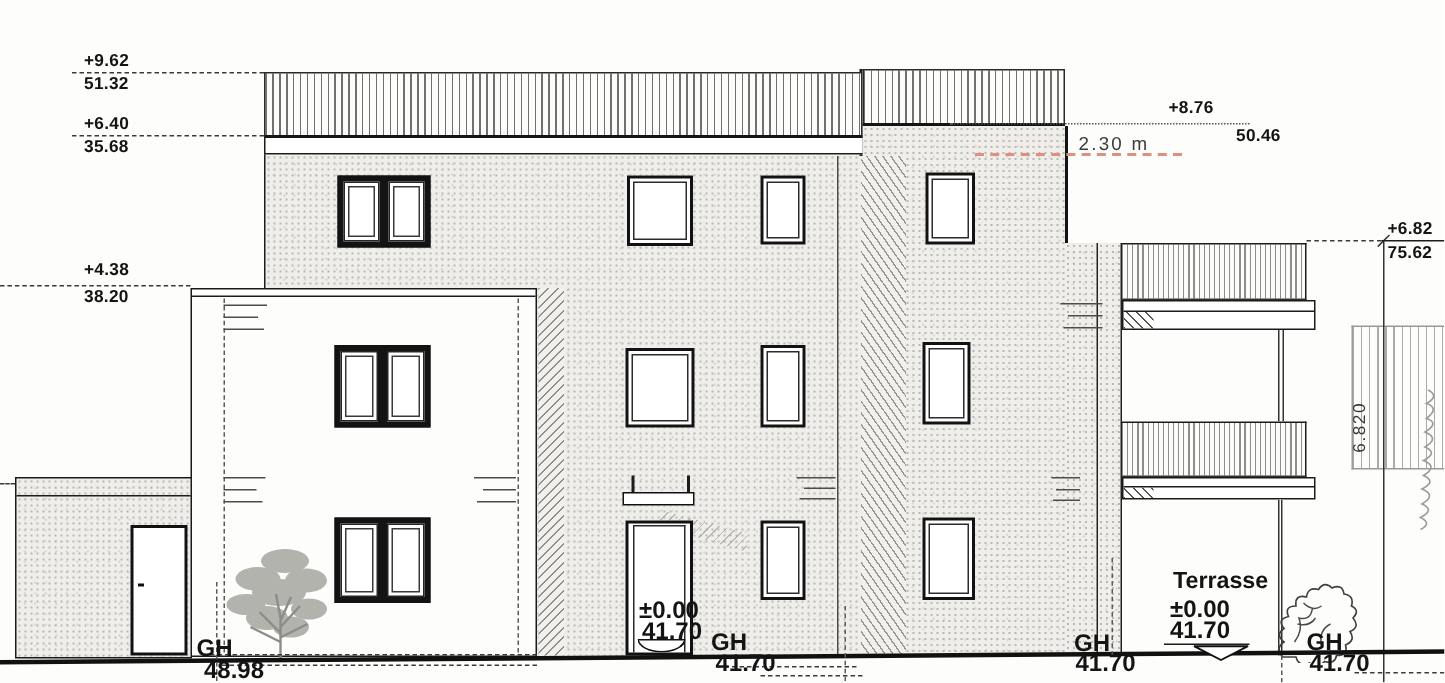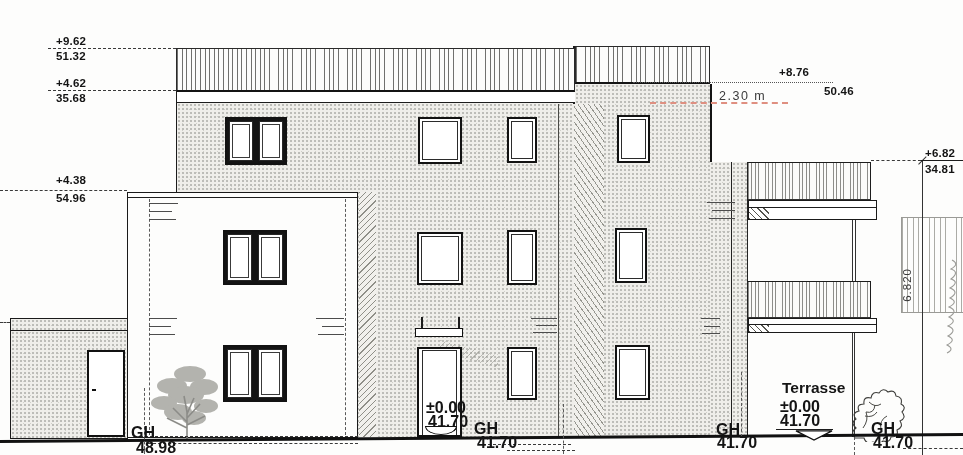--- a/index.html
+++ b/index.html
@@ -161,39 +161,39 @@
   <div class="dash-h" style="left:903px;top:448px;width:60px;"></div>
   <div class="dash-v" style="left:144px;top:388px;height:66px;"></div>
   <div class="dash-v" style="left:563px;top:404px;height:50px;"></div>
   <div class="dash-v" style="left:741px;top:372px;height:65px;"></div>
   <div class="dash-v" style="left:854px;top:437px;height:18px;"></div>
 
   <div class="lvl" style="left:56px;top:35px;">+9.62</div>
   <div class="dash-h" style="left:48px;top:47.5px;width:128px;"></div>
   <div class="lvl" style="left:56px;top:50px;">51.32</div>
 
-  <div class="lvl" style="left:56px;top:77px;">+4.62</div>
+  <div class="lvl" style="left:56px;top:77px;">+6.40</div>
   <div class="dash-h" style="left:48px;top:89.5px;width:128px;"></div>
   <div class="lvl" style="left:56px;top:92px;">35.68</div>
 
   <div class="lvl" style="left:56px;top:174px;">+4.38</div>
   <div class="dash-h" style="left:0px;top:189.5px;width:127px;"></div>
-  <div class="lvl" style="left:56px;top:192px;">54.96</div>
+  <div class="lvl" style="left:56px;top:192px;">38.20</div>
 
   <div class="abs" style="left:633px;top:81.5px;width:200px;border-top:1.2px dotted #555;"></div>
   <div class="lvl" style="left:779px;top:66px;">+8.76</div>
   <div class="lvl" style="left:824px;top:85px;">50.46</div>
 
   <div class="abs" style="left:719px;top:89px;font-size:12.5px;color:#3c3c3c;letter-spacing:1.5px;">2.30 m</div>
   <div class="abs" style="left:650px;top:101.5px;width:138px;border-top:2px dashed #df8f80;"></div>
 
   <div class="lvl" style="left:925px;top:147px;">+6.82</div>
   <div class="dash-h" style="left:871px;top:159.5px;width:50px;"></div>
   <div class="hl" style="left:921px;top:160px;width:42px;"></div>
-  <div class="lvl" style="left:925px;top:162.5px;">34.81</div>
+  <div class="lvl" style="left:925px;top:162.5px;">75.62</div>
 
   <div class="abs" style="left:782px;top:379px;font-weight:bold;font-size:15.5px;">Terrasse</div>
   <div class="gh" style="left:780px;top:401px;">±0.00</div>
   <div class="gh" style="left:780px;top:415px;">41.70</div>
   <div class="hl" style="left:776px;top:429px;width:57px;"></div>
   <svg class="abs" style="left:795px;top:430px;" width="38" height="11" viewBox="0 0 38 11">
     <path d="M1 0.8 H37 L19 10 Z" fill="#fff" stroke="#111" stroke-width="1.3"></path>
   </svg>
 
   <div class="gh" style="left:131px;top:427px;">GH</div>

